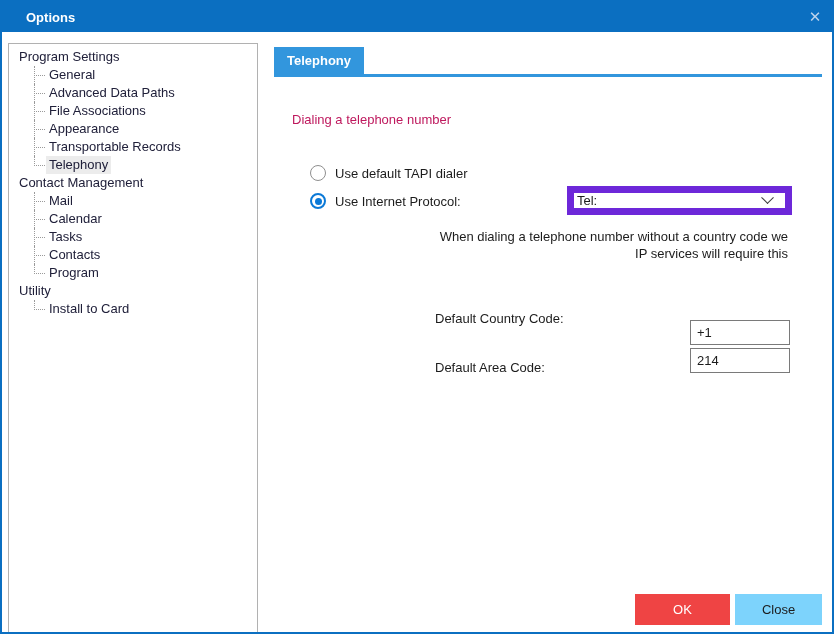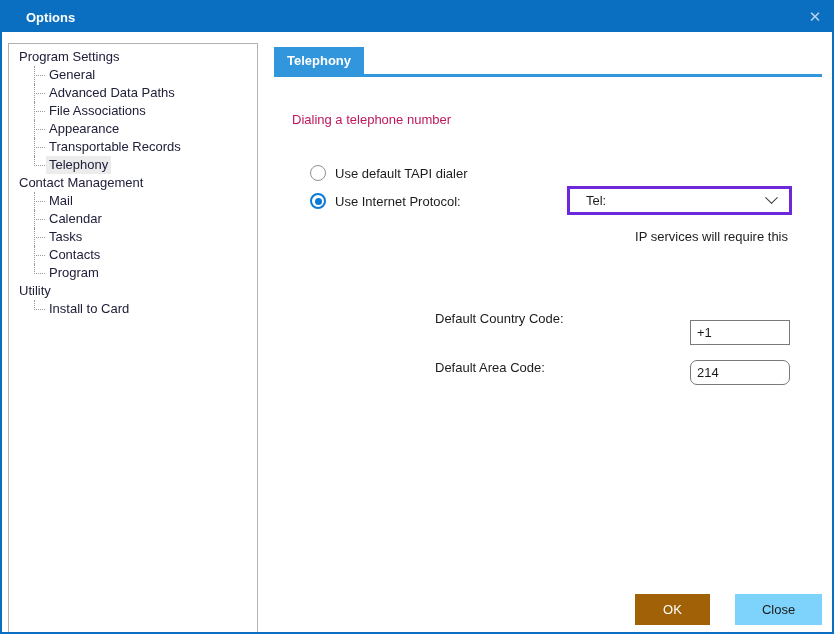--- a/index.html
+++ b/index.html
@@ -63,22 +63,22 @@
   .radio-row.r2 { left:308px; top:190px; }
   .radio-circle { width:16px; height:16px; border-radius:50%; background:#fff; flex:0 0 auto; }
   .radio-circle.unchecked { border:1px solid #8f8f8f; }
   .radio-circle.checked {
     border:2px solid #0b79d7; display:flex; align-items:center; justify-content:center;
   }
   .radio-circle.checked .dot { width:7px; height:7px; border-radius:50%; background:#0b79d7; }
 
   .combo {
     position:absolute; left:565px; top:184px; width:225px; height:29px;
-    border:3px solid #6d28d9; background:#fff; display:flex; align-items:center;
-    font-size:13px; color:#1c1c1c; padding-left:16px; cursor:default;
+    border:7px solid #6d28d9; background:#fff; display:flex; align-items:center;
+    font-size:13px; color:#1c1c1c; padding-left:3px; cursor:default;
   }
   .combo .chevron {
     margin-left:auto; margin-right:13px; width:9px; height:9px;
     border-right:1.4px solid #3c3c3c; border-bottom:1.4px solid #3c3c3c;
     transform:rotate(45deg) translate(-2px,-2px);
   }
 
   .note {
     position:absolute; top:226px; right:44px; width:520px;
     text-align:right; font-size:13px; line-height:17px; color:#1c1c1c;
@@ -87,25 +87,25 @@
 
   .field-label { position:absolute; font-size:13px; color:#1c1c1c; }
   .field-label.f1 { left:433px; top:309px; }
   .field-label.f2 { left:433px; top:358px; }
   .text-input {
     position:absolute; left:688px; width:100px; height:25px;
     border:1px solid #7a7a7a; background:#fff; font-family:"Liberation Sans", sans-serif;
     font-size:13px; color:#1c1c1c; padding:0 0 0 6px; outline:none;
   }
   .text-input.i1 { top:318px; }
-  .text-input.i2 { top:358px;border-radius:7px; }
+  .text-input.i2 { top:346px; }
 
   
   .btn { position:absolute; top:592px; height:31px; border:none; font-family:"Liberation Sans", sans-serif; font-size:13px; cursor:default; }
-  .btn.ok    { left:633px; width:75px; background:#a16207; color:#fff; }
+  .btn.ok    { left:633px; width:95px; background:#ef4444; color:#fff; }
   .btn.close { left:733px; width:87px; background:#7dd3fc; color:#1c1c1c; }
 </style>
 </head>
 <body>
 
 <div class="window">
 
   <div class="titlebar">
     <span class="title-text">Options</span>
     <span class="close-btn">✕</span>
@@ -151,20 +151,21 @@
       </span>
     <span>Use Internet Protocol:</span>
   </div>
 
   <div class="combo">
     <span>Tel:</span>
     <span class="chevron"></span>
   </div>
 
   <div class="note">
+    <div>When dialing a telephone number without a country code we</div>
     <div>IP services will require this</div>
   </div>
 
   <div class="field-label f1">Default Country Code:</div>
   <input class="text-input i1" type="text" value="+1" style="">
 
   <div class="field-label f2">Default Area Code:</div>
   <input class="text-input i2" type="text" value="214" style="">
 
   <button class="btn ok">OK</button>

